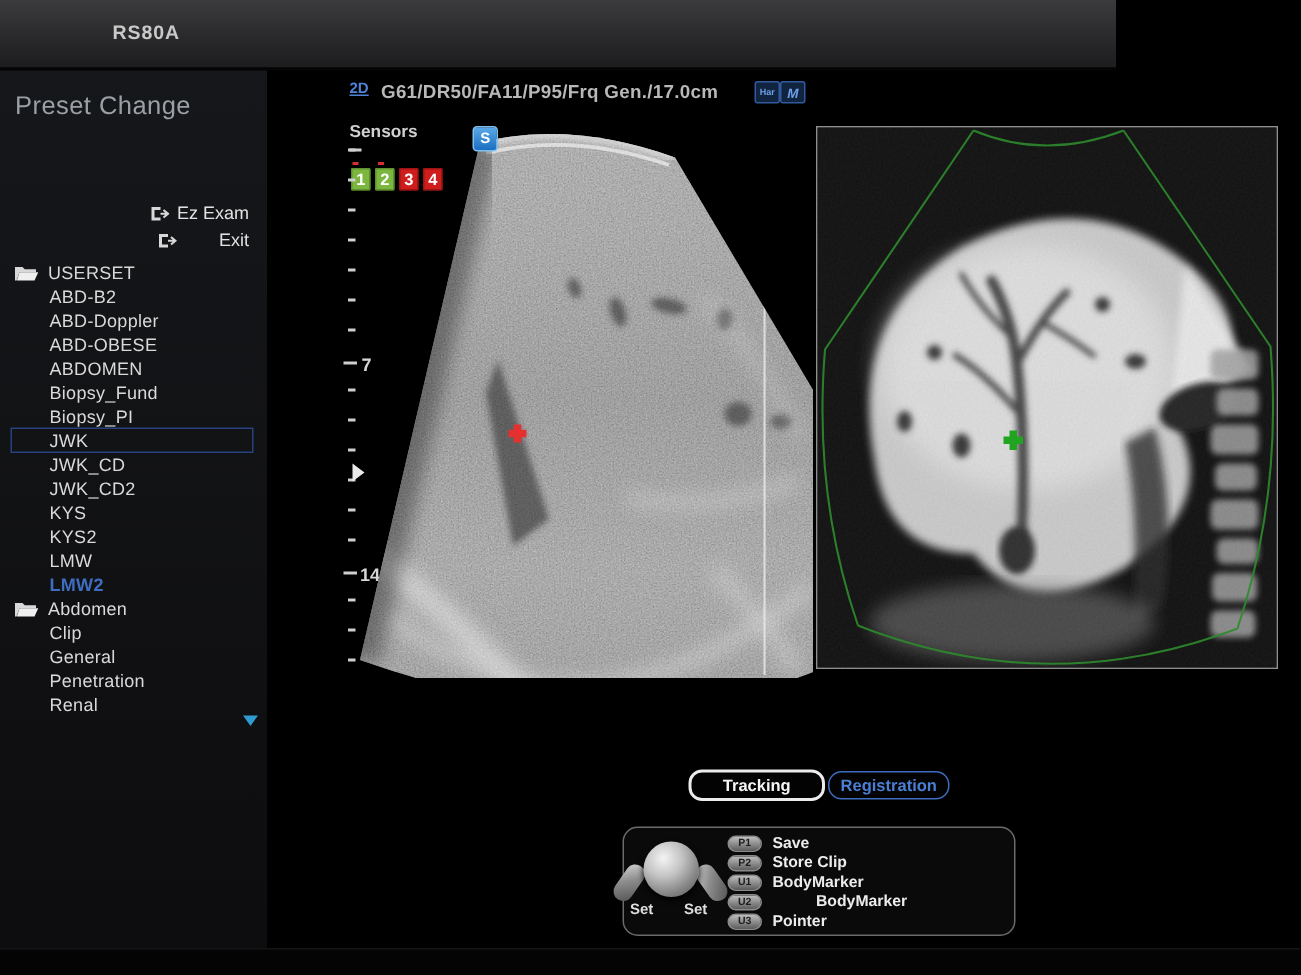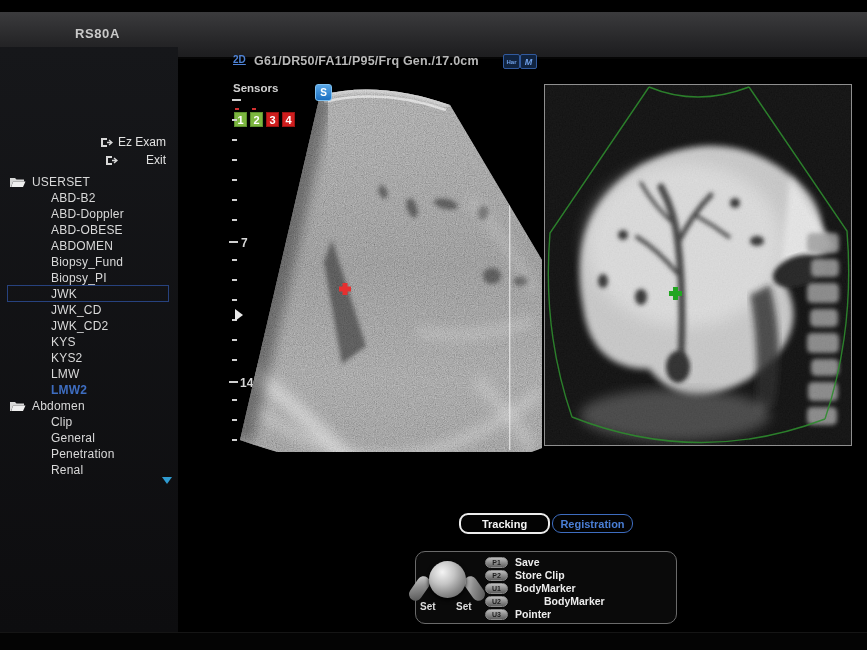--- a/index.html
+++ b/index.html
@@ -1,28 +1,28 @@
 <!DOCTYPE html>
 <html><head>
 <meta charset="utf-8">
 <style>
   html,body{margin:0;padding:0;background:#000;}
   #screen{position:relative;width:867px;height:650px;background:#000;overflow:hidden;
           font-family:"Liberation Sans",sans-serif;-webkit-font-smoothing:antialiased;}
   .abs{position:absolute;}
   
-  #topbar{left:0;top:0;width:867px;height:45px;background:linear-gradient(#3b3b3d,#252527 70%,#1d1d1f);border-bottom:2px solid #050505;margin-top:12px;}
+  #topbar{left:0;top:0;width:744px;height:45px;background:linear-gradient(#3b3b3d,#252527 70%,#1d1d1f);border-bottom:2px solid #050505;}
   #app-title{left:75px;top:14px;color:#c9c9c9;font-size:13px;font-weight:700;letter-spacing:.6px;}
   
   #sidebar{left:0;top:47px;width:178px;height:585px;background:linear-gradient(#16171a,#0d0d0f);}
   #preset-heading{left:10px;top:14px;color:#9aa0a4;font-size:17px;letter-spacing:.3px;}
   .side-action{position:absolute;right:12px;display:flex;align-items:center;gap:5px;color:#e2e2e2;font-size:12px;cursor:pointer;}
   .exit-ic{width:13px;height:11px;display:inline-block;}
   .row{position:absolute;left:7px;width:160px;height:15px;display:flex;align-items:center;border:1px solid transparent;cursor:pointer;}
-  .row .lbl{margin-left:43px;color:#d9d9d9;font-size:12px;letter-spacing:.2px;white-space:nowrap;}
+  .row .lbl{margin-left:25px;color:#d9d9d9;font-size:12px;letter-spacing:.2px;white-space:nowrap;}
   .row.folder .lbl{margin-left:6px;}
   .row.selected{border-color:#27427e;}
   .row.blue .lbl{color:#3e6dc0;font-weight:700;}
   .folder-ic{width:17px;height:12px;margin-left:1px;flex:0 0 auto;}
   #scroll-down{left:162px;top:430px;width:0;height:0;border-left:5px solid transparent;border-right:5px solid transparent;border-top:7px solid #2f9bd0;}
   
   #mode-label{left:233px;top:54px;color:#4f83d6;font-size:10px;font-weight:700;text-decoration:underline;}
   #img-params{left:254px;top:54px;color:#b8b8b8;font-size:12.5px;font-weight:700;letter-spacing:.2px;}
   .hdr-badge{position:absolute;width:15px;height:13px;background:#10233f;border:1px solid #315a9e;border-radius:2px;
              color:#6fa0e8;font-weight:700;display:flex;align-items:center;justify-content:center;}
@@ -65,20 +65,21 @@
 </head>
 <body>
 
 <div id="screen">
 
   <div id="topbar" class="abs">
     <div id="app-title" class="abs">RS80A</div>
   </div>
 
   <div id="sidebar" class="abs">
+    <div id="preset-heading" class="abs">Preset Change</div>
 
     <div class="side-action" style="top:88px;">
       <svg class="exit-ic" viewBox="0 0 13 11">
           <path d="M1,1 h6 v2 h-4 v5 h4 v2 h-6 z" fill="#d8d8d8"></path>
           <path d="M7,5.5 h4 M9,3 l3,2.5 -3,2.5" stroke="#d8d8d8" stroke-width="1.4" fill="none"></path>
         </svg>
       <span>Ez Exam</span>
     </div>
     <div class="side-action" style="top:106px;gap:28px;">
       <svg class="exit-ic" viewBox="0 0 13 11">

